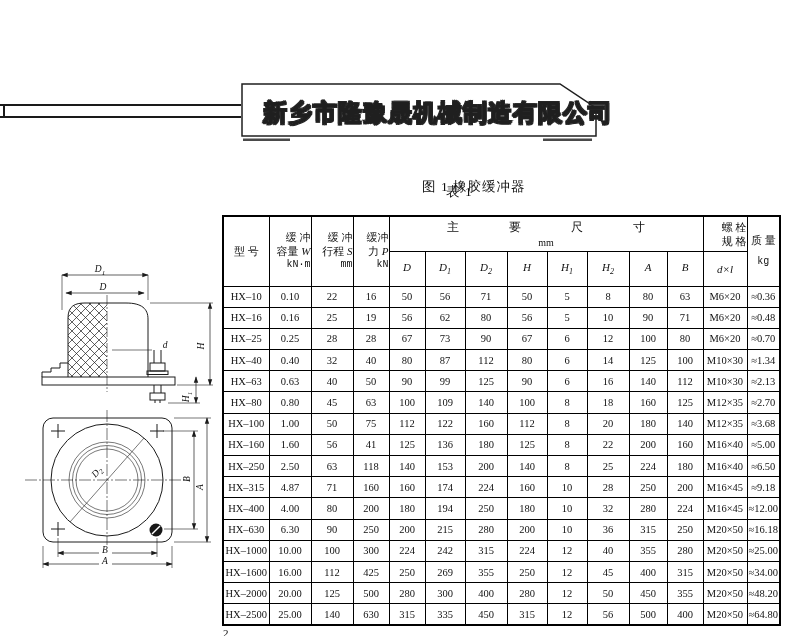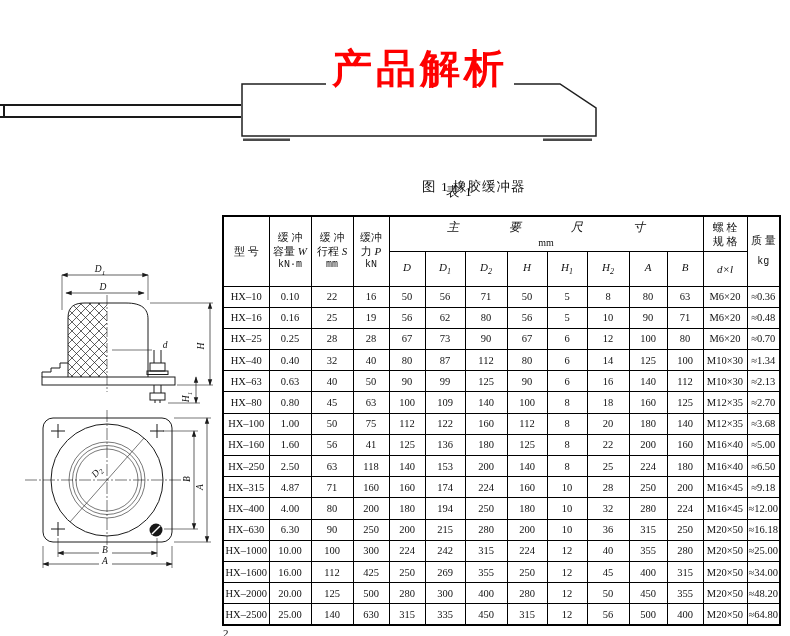--- a/index.html
+++ b/index.html
@@ -33,47 +33,47 @@
   
   .spec-table{position:absolute;left:222px;top:215px;width:557px;border-collapse:collapse;
         table-layout:fixed;border:2px solid #000;}
   .spec-table th,.spec-table td{border:1px solid #000;text-align:center;vertical-align:middle;
         padding:0;font-weight:normal;overflow:hidden;}
   .spec-table thead{font-size:11px;}
   .spec-table tbody{font-size:10.5px;}
   .spec-table thead tr{height:35px;}
   .spec-table tbody tr{height:21.2px;}
   .hdr-unit{font-size:10px;font-family:Liberation Mono, monospace;}
-  .dims-title{letter-spacing:50px;text-indent:50px;font-size:12px;line-height:17px;font-style:italic;}
+  .dims-title{letter-spacing:50px;text-indent:50px;font-size:12px;line-height:17px;}
   .dims-unit{font-size:10px;line-height:13px;}
   .dim-letter{font-style:italic;font-size:11px;}
   .dim-letter sub{font-size:8px;font-style:italic;}
   .mass-cell div{line-height:16px;}
   .mass-gap{height:6px;}
-  .hdr-line{line-height:14px;}
+  .hdr-line{line-height:14px;text-align:right;}
   .var{font-style:italic;}
 
   .footnote-partial{position:absolute;left:223px;top:627px;font-size:11px;}
 </style>
 </head>
 <body>
 
 <div class="page">
 
   <div class="lead-line" style="left:0;top:104px;width:241px;height:1.5px;"></div>
   <div class="lead-line" style="left:0;top:116px;width:241px;height:1.5px;"></div>
   <div class="lead-line" style="left:3px;top:104px;width:1.5px;height:13px;"></div>
 
   <svg class="banner-svg" width="362" height="78" viewBox="0 0 362 78">
     <polygon points="4,14 322,14 358,38 358,66 4,66" fill="none" stroke="#1f1f1f" stroke-width="1.5"></polygon>
     <rect x="5" y="68.5" width="47" height="2.5" fill="#4a4a4a"></rect>
     <rect x="305" y="68.5" width="49" height="2.5" fill="#4a4a4a"></rect>
   </svg>
 
-  <div class="banner-title">产品解析</div>
+  <div class="company">新乡市隆豫晟机械制造有限公司</div>
 
   <div class="fig-caption">图 1   橡胶缓冲器</div>
   <div class="tab-caption">表 1</div>
 
   <svg class="drawing" width="235" height="340" viewBox="0 0 235 340">
     <defs>
       <marker id="ar" viewBox="0 0 10 10" refX="9" refY="5" markerWidth="9" markerHeight="9" orient="auto-start-reverse">
         <path d="M0,1.5 L10,5 L0,8.5 Z" fill="#1c1c1c"></path>
       </marker>
       <pattern id="xhatch" width="9" height="9" patternUnits="userSpaceOnUse">

